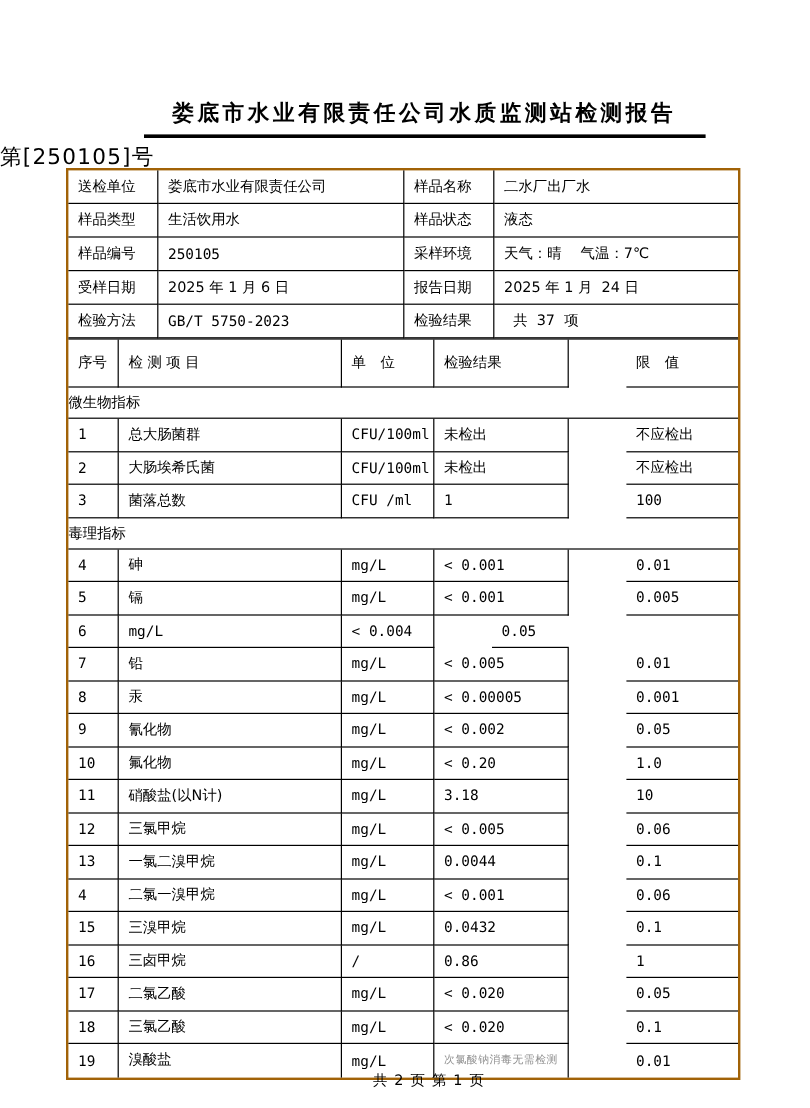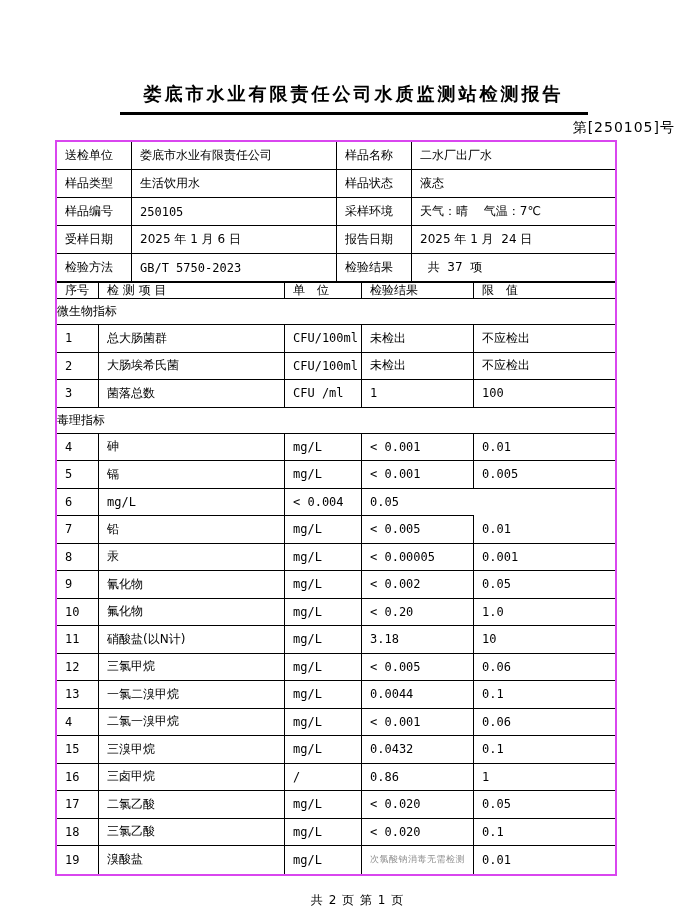--- a/index.html
+++ b/index.html
@@ -2,37 +2,37 @@
 <html><head>
 <meta charset="utf-8">
 <style>
   html,body{margin:0;padding:0;background:#ffffff;}
   body{width:675px;height:923px;font-family:"DejaVu Sans","Liberation Sans",sans-serif;color:#000;}
   .page{position:relative;width:675px;height:923px;background:#fff;overflow:hidden;}
 
   .title-wrap{position:absolute;top:82px;left:16px;width:100%;text-align:center;}
   .title-text{display:inline-block;font-size:18px;font-weight:bold;letter-spacing:3px;
     border-bottom:3px solid #000;padding:0 24px 6px 24px;white-space:nowrap;}
-  .report-no{position:absolute;top:119px;left:0;width:100%;text-align:right;font-size:14px;letter-spacing:1px;}
-
-  .report-table{position:absolute;left:55px;top:140px;width:562px;border:2px solid #d946ef;box-sizing:border-box;background:#fff;}
+  .report-no{position:absolute;top:119px;left:0;width:100%;text-align:left;font-size:18px;letter-spacing:1px;}
+
+  .report-table{position:absolute;left:55px;top:140px;width:562px;border:2px solid #a16207;box-sizing:border-box;background:#fff;}
 
   .cell{box-sizing:border-box;display:flex;align-items:center;padding:0 6px 0 8px;
     font-size:12px;white-space:pre;overflow:hidden;border-right:1px solid #000;border-bottom:1px solid #000;}
   .ascii{font-family:"DejaVu Sans Mono","Liberation Mono",monospace;}
 
   .info-row{display:grid;grid-template-columns:75px 205px 75px 1fr;}
   .info-row .cell{height:28px;}
   .info-row .c-d{border-right:none;}
 
   .results-block{border-top:1px solid #000;}
   .res-grid{display:grid;grid-template-columns:42px 186px 77px 112px 1fr;}
-  .res-header .cell{height:16px;}
+  .res-header .cell{height:40px;}
   .item-row .cell{height:27.5px;}
-  .c5{border-right:none;}
+  .c5{border-right:none;margin-left:48px;}
   .section-row .cell{height:26px;border-right:none;padding-left:0;}
   #results-rows > div:last-child .cell{border-bottom:none;}
 
   .note{font-size:9px;color:#8f8f8f;letter-spacing:0.5px;font-family:"DejaVu Sans","Liberation Sans",sans-serif;}
 
   .page-footer{position:absolute;top:892px;left:0;width:100%;text-align:center;font-size:12px;letter-spacing:1px;margin-left:20px;}
 </style>
 </head>
 <body>
 

